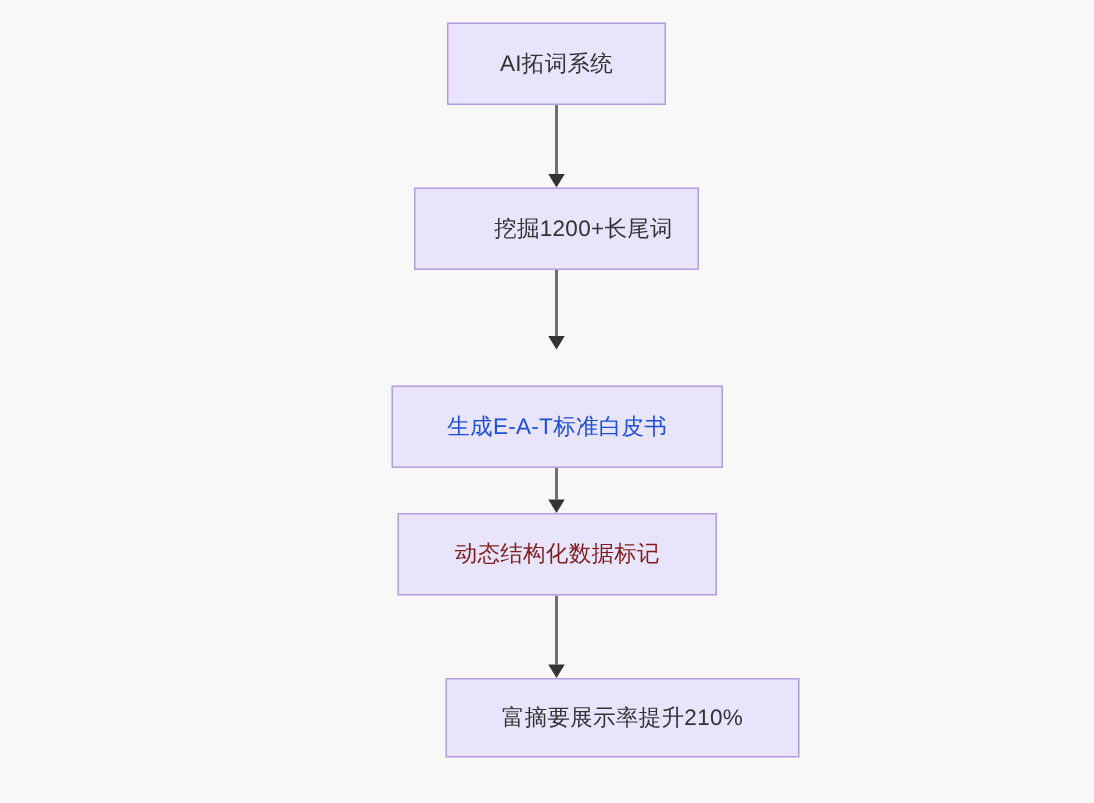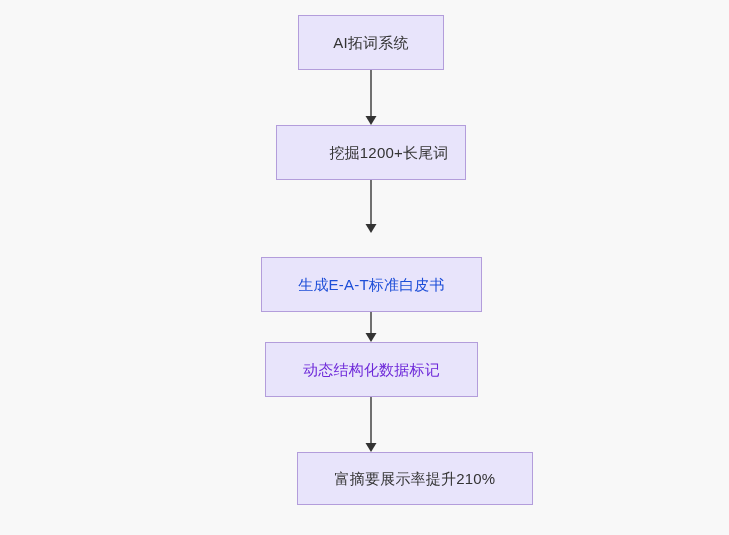--- a/index.html
+++ b/index.html
@@ -77,21 +77,21 @@
   <div id="nodes-group">
       <div class="flow-node" style="left: 298px; top: 15px; width: 146px; height: 55px; background: rgb(232, 228, 251); border-color: rgb(179, 157, 219); color: rgb(51, 51, 51);">
         <span class="node-label">AI拓词系统</span>
       </div>
       <div class="flow-node" style="left: 276px; top: 125px; width: 190px; height: 55px; background: rgb(232, 228, 251); border-color: rgb(179, 157, 219); color: rgb(51, 51, 51); padding-left: 36px;">
         <span class="node-label">挖掘1200+长尾词</span>
       </div>
       <div class="flow-node" style="left: 261px; top: 233px; width: 221px; height: 55px; background: rgb(232, 228, 251); border-color: rgb(179, 157, 219); color: #1d4ed8; margin-top: 24px;">
         <span class="node-label">生成E-A-T标准白皮书</span>
       </div>
-      <div class="flow-node" style="left: 265px; top: 342px; width: 213px; height: 55px; background: rgb(232, 228, 251); border-color: rgb(179, 157, 219); color: #6d28d9;">
+      <div class="flow-node" style="left: 265px; top: 342px; width: 213px; height: 55px; background: rgb(232, 228, 251); border-color: rgb(179, 157, 219); color: #7f1d1d;">
         <span class="node-label">动态结构化数据标记</span>
       </div>
       <div class="flow-node" style="left: 253px; top: 452px; width: 236px; height: 53px; background: rgb(232, 228, 251); border-color: rgb(179, 157, 219); color: rgb(51, 51, 51); margin-left: 44px;">
         <span class="node-label">富摘要展示率提升210%</span>
       </div>
     </div>
 
 </div>
 
 </body></html>

